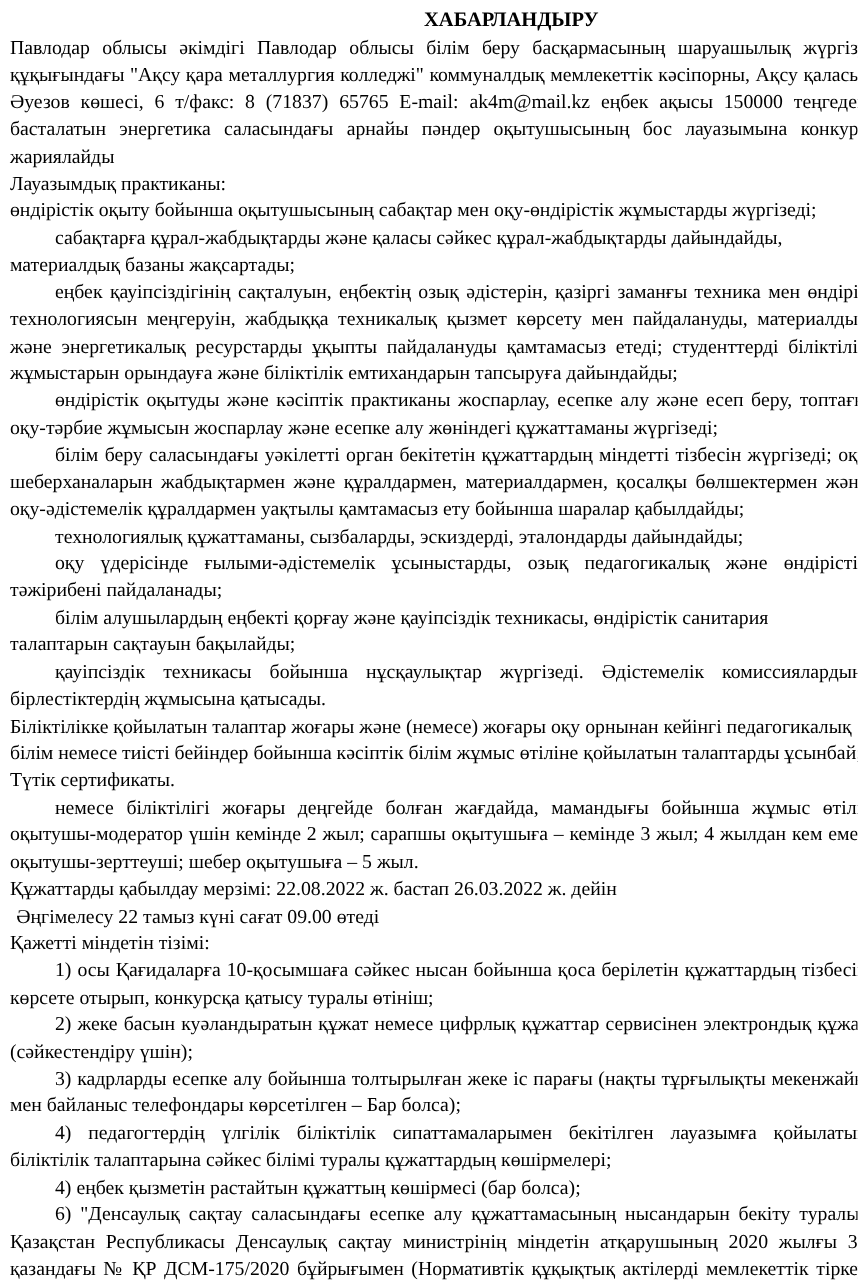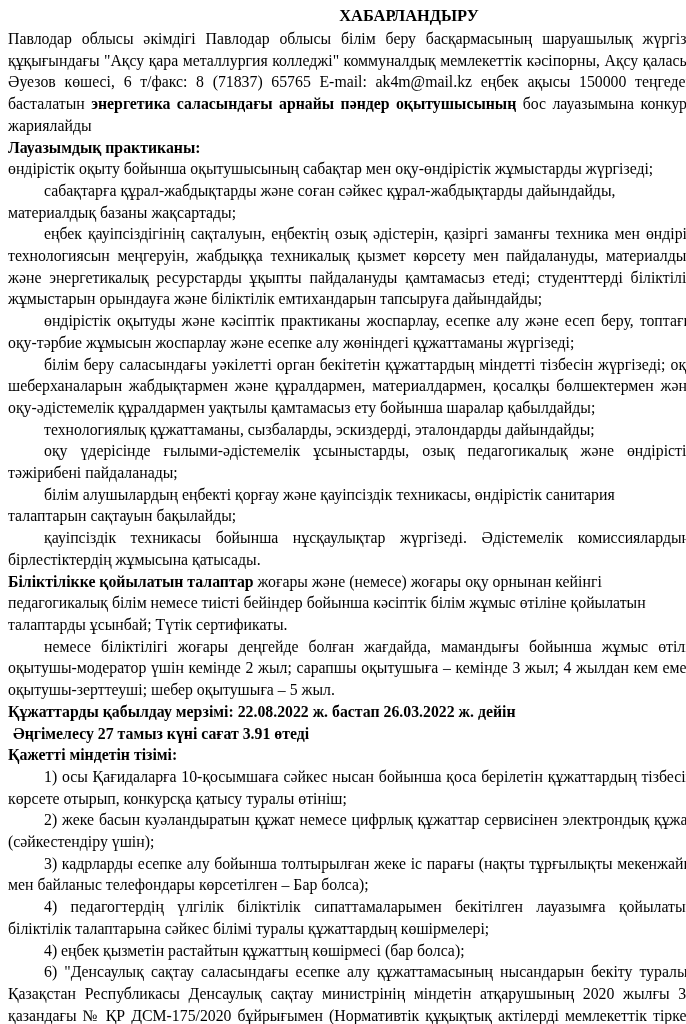--- a/index.html
+++ b/index.html
@@ -33,43 +33,43 @@
     line-height: 22px;
   }
   p.para {
     margin: 0;
     padding: 0;
     text-align: justify;
   }
   p.para.left   { text-align: left; }
   p.para.ind    { text-indent: 36px; }
   p.para.ind-sm { text-indent: 5px; }
-  .b { font-weight: bold; }
+  .b { font-weight: normal; }
 </style>
 </head>
 <body>
 
 <div class="doc">
   <h1 class="doc-title">ХАБАРЛАНДЫРУ</h1>
   <div id="doc-body">
       <p class="para"><span>Павлодар облысы әкімдігі Павлодар облысы білім беру басқармасының шаруашылық жүргізу құқығындағы "Ақсу қара металлургия колледжі" коммуналдық мемлекеттік кәсіпорны, Ақсу қаласы, Әуезов көшесі, 6 т/факс: 8 (71837) 65765 E-mail: ak4m@mail.kz еңбек ақысы 150000 теңгеден басталатын </span><span class="b">энергетика саласындағы арнайы пәндер оқытушысының</span><span> бос лауазымына конкурс жариялайды</span></p>
       <p class="para left"><span class="b">Лауазымдық практиканы:</span></p>
       <p class="para"><span>өндірістік оқыту бойынша оқытушысының сабақтар мен оқу-өндірістік жұмыстарды жүргізеді;</span></p>
-      <p class="para left ind"><span>сабақтарға құрал-жабдықтарды және соған сәйкес құрал-жабдықтарды дайындайды, материалдық базаны жақсартады;</span></p>
+      <p class="para left ind"><span>сабақтарға құрал-жабдықтарды және қаласы сәйкес құрал-жабдықтарды дайындайды, материалдық базаны жақсартады;</span></p>
       <p class="para ind"><span>еңбек қауіпсіздігінің сақталуын, еңбектің озық әдістерін, қазіргі заманғы техника мен өндіріс технологиясын меңгеруін, жабдыққа техникалық қызмет көрсету мен пайдалануды, материалдық және энергетикалық ресурстарды ұқыпты пайдалануды қамтамасыз етеді; студенттерді біліктілік жұмыстарын орындауға және біліктілік емтихандарын тапсыруға дайындайды;</span></p>
       <p class="para ind"><span>өндірістік оқытуды және кәсіптік практиканы жоспарлау, есепке алу және есеп беру, топтағы оқу-тәрбие жұмысын жоспарлау және есепке алу жөніндегі құжаттаманы жүргізеді;</span></p>
       <p class="para ind"><span>білім беру саласындағы уәкілетті орган бекітетін құжаттардың міндетті тізбесін жүргізеді; оқу шеберханаларын жабдықтармен және құралдармен, материалдармен, қосалқы бөлшектермен және оқу-әдістемелік құралдармен уақтылы қамтамасыз ету бойынша шаралар қабылдайды;</span></p>
       <p class="para left ind"><span>технологиялық құжаттаманы, сызбаларды, эскиздерді, эталондарды дайындайды;</span></p>
       <p class="para ind"><span>оқу үдерісінде ғылыми-әдістемелік ұсыныстарды, озық педагогикалық және өндірістік тәжірибені пайдаланады;</span></p>
       <p class="para left ind"><span>білім алушылардың еңбекті қорғау және қауіпсіздік техникасы, өндірістік санитария талаптарын сақтауын бақылайды;</span></p>
       <p class="para ind"><span>қауіпсіздік техникасы бойынша нұсқаулықтар жүргізеді. Әдістемелік комиссиялардың, бірлестіктердің жұмысына қатысады.</span></p>
       <p class="para left"><span class="b">Біліктілікке қойылатын талаптар</span><span> жоғары және (немесе) жоғары оқу орнынан кейінгі педагогикалық білім немесе тиісті бейіндер бойынша кәсіптік білім жұмыс өтіліне қойылатын талаптарды ұсынбай; Түтік сертификаты.</span></p>
       <p class="para ind"><span>немесе біліктілігі жоғары деңгейде болған жағдайда, мамандығы бойынша жұмыс өтілі: оқытушы-модератор үшін кемінде 2 жыл; сарапшы оқытушыға – кемінде 3 жыл; 4 жылдан кем емес оқытушы-зерттеуші; шебер оқытушыға – 5 жыл.</span></p>
       <p class="para left"><span class="b">Құжаттарды қабылдау мерзімі: 22.08.2022 ж. бастап 26.03.2022 ж. дейін</span></p>
-      <p class="para left ind-sm"><span class="b">Әңгімелесу 27 тамыз күні сағат 3.91 өтеді</span></p>
+      <p class="para left ind-sm"><span class="b">Әңгімелесу 22 тамыз күні сағат 09.00 өтеді</span></p>
       <p class="para left"><span class="b">Қажетті міндетін тізімі:</span></p>
       <p class="para ind"><span>1) осы Қағидаларға 10-қосымшаға сәйкес нысан бойынша қоса берілетін құжаттардың тізбесін көрсете отырып, конкурсқа қатысу туралы өтініш;</span></p>
       <p class="para ind"><span>2) жеке басын куәландыратын құжат немесе цифрлық құжаттар сервисінен электрондық құжат (сәйкестендіру үшін);</span></p>
       <p class="para ind"><span>3) кадрларды есепке алу бойынша толтырылған жеке іс парағы (нақты тұрғылықты мекенжайы мен байланыс телефондары көрсетілген – Бар болса);</span></p>
       <p class="para ind"><span>4) педагогтердің үлгілік біліктілік сипаттамаларымен бекітілген лауазымға қойылатын біліктілік талаптарына сәйкес білімі туралы құжаттардың көшірмелері;</span></p>
       <p class="para left ind"><span>4) еңбек қызметін растайтын құжаттың көшірмесі (бар болса);</span></p>
       <p class="para ind"><span>6) "Денсаулық сақтау саласындағы есепке алу құжаттамасының нысандарын бекіту туралы" Қазақстан Республикасы Денсаулық сақтау министрінің міндетін атқарушының 2020 жылғы 30 қазандағы № ҚР ДСМ-175/2020 бұйрығымен (Нормативтік құқықтық актілерді мемлекеттік тіркеу тізілімінде № 21579 болып тіркелген) бекітілген нысан бойынша денсаулық жағдайы туралы анықтама;</span></p>
     </div>
 </div>
 

